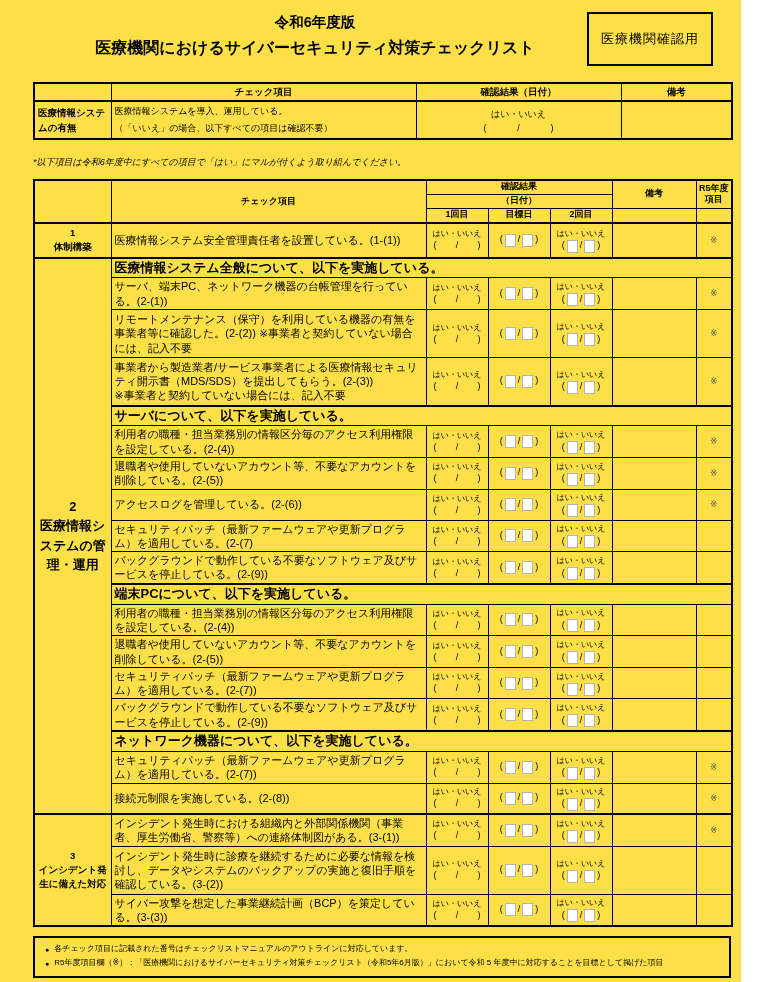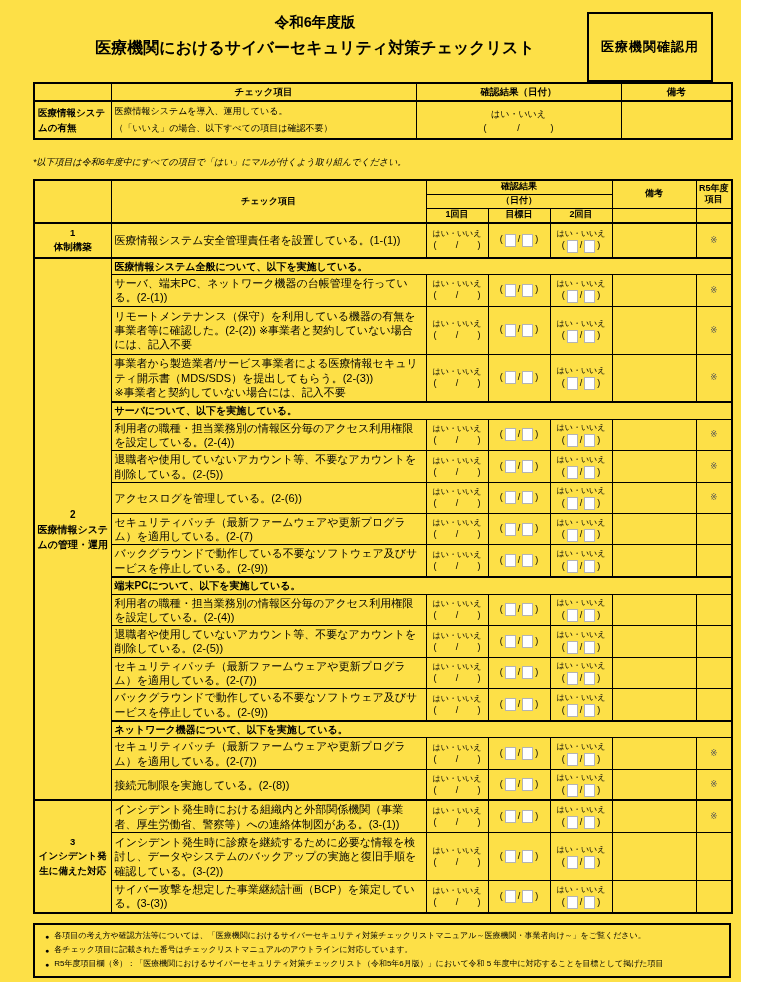--- a/index.html
+++ b/index.html
@@ -12,22 +12,22 @@
     color: #000;
     font-family: "Liberation Sans", "DejaVu Sans", sans-serif;
     overflow: hidden;
   }
   
   .title-wrap { position: absolute; left: 0; top: 12px; width: 630px; text-align: center; }
   .title-line1 { font-size: 14.5px; font-weight: bold; line-height: 1.5; }
   .title-line2 { font-size: 16px; font-weight: bold; line-height: 1.7; }
   .stamp-box {
     position: absolute; right: 28px; top: 12px;
-    border: 2px solid #000; padding: 24px 12px;
-    font-size: 13px; font-weight: bold; letter-spacing: 1px;
+    border: 2px solid #000; padding: 16px 12px;
+    font-size: 13px; font-weight: normal; letter-spacing: 1px;
   }
   
   .content { position: absolute; left: 33px; top: 82px; width: 698px; }
   table { border-collapse: collapse; table-layout: fixed; width: 698px; }
   table, td, th { border: 1px solid #000; }
   table { border-width: 2px; }
   td { padding: 1px 3px; font-size: 8.5px; line-height: 1.3; vertical-align: middle; overflow: hidden; }
   
   .pre-table td.hd { font-weight: bold; text-align: center; font-size: 9.5px; border-bottom-width: 2px; height: 18px; }
   .pre-table .rowlabel { font-weight: bold; text-align: left; font-size: 9.5px; line-height: 1.6; }
@@ -38,21 +38,21 @@
   
   .notes { margin: 15px 0 9px 0; font-size: 9px; line-height: 1.65; font-style: italic; }
   
   .main-table tr.hrow td { font-weight: bold; text-align: center; font-size: 9px; padding: 0 2px; }
   .main-table tr.hr1 td, .main-table tr.hr2 td { height: 14px; }
   .main-table tr.hr3 td { height: 15px; border-bottom-width: 2px; margin-left: 44px; }
   .r5head { font-size: 6.5px; line-height: 1.25; font-weight: bold; margin-left: 36px; }
   .main-table tr.h2 { height: 31px; }
   .main-table tr.h3 { height: 48px; }
   .main-table tr.sec { height: 17px; }
-  .main-table tr.sec td { font-weight: bold; font-size: 10px; border-top-width: 2px; }
+  .main-table tr.sec td { font-weight: bold; font-size: 13px; border-top-width: 2px; }
   .main-table td.cat { text-align: center; font-weight: bold; font-size: 9.5px; line-height: 1.5; padding: 2px; }
   .main-table td.item { font-size: 11px; }
   .item-text { white-space: pre-line; }
   .main-table tr.gstart td { border-top-width: 2px; }
   td.c-first, td.c-target, td.c-second { text-align: center; padding: 1px 2px; }
   .yn { font-size: 8px; line-height: 1.5; white-space: nowrap; }
   .prow { display: flex; justify-content: space-between; align-items: center; padding: 0 5px; font-size: 9px; }
   .boxrow { display: flex; justify-content: center; align-items: center; gap: 2px; font-size: 9px; }
   .dbox { display: inline-block; width: 11px; height: 13px; border: 1px solid #b4b4b4; background: #fff; flex: 0 0 auto; }
   td.c-r5 { text-align: center; font-size: 8.5px; color: #555; }
@@ -764,24 +764,20 @@
             </td>
         <td></td>
         <td class="c-r5"></td>
       </tr>
     </tbody>
       </table>
 
     <div class="footer-box">
       <div class="footer-line">
           <span class="bullet">●</span>
-          <span>各項目の考え方や確認方法等については、「医療機関におけるサイバーセキュリティ対策チェックリストマニュアル～医療機関・事業者向け～」をご覧ください。</span>
-        </div>
-      <div class="footer-line">
-          <span class="bullet">●</span>
           <span>各チェック項目に記載された番号はチェックリストマニュアルのアウトラインに対応しています。</span>
         </div>
       <div class="footer-line">
           <span class="bullet">●</span>
           <span>R5年度項目欄（※）：「医療機関におけるサイバーセキュリティ対策チェックリスト（令和5年6月版）」において令和 5 年度中に対応することを目標として掲げた項目</span>
         </div>
     </div>
 
   </div>
 </div>

